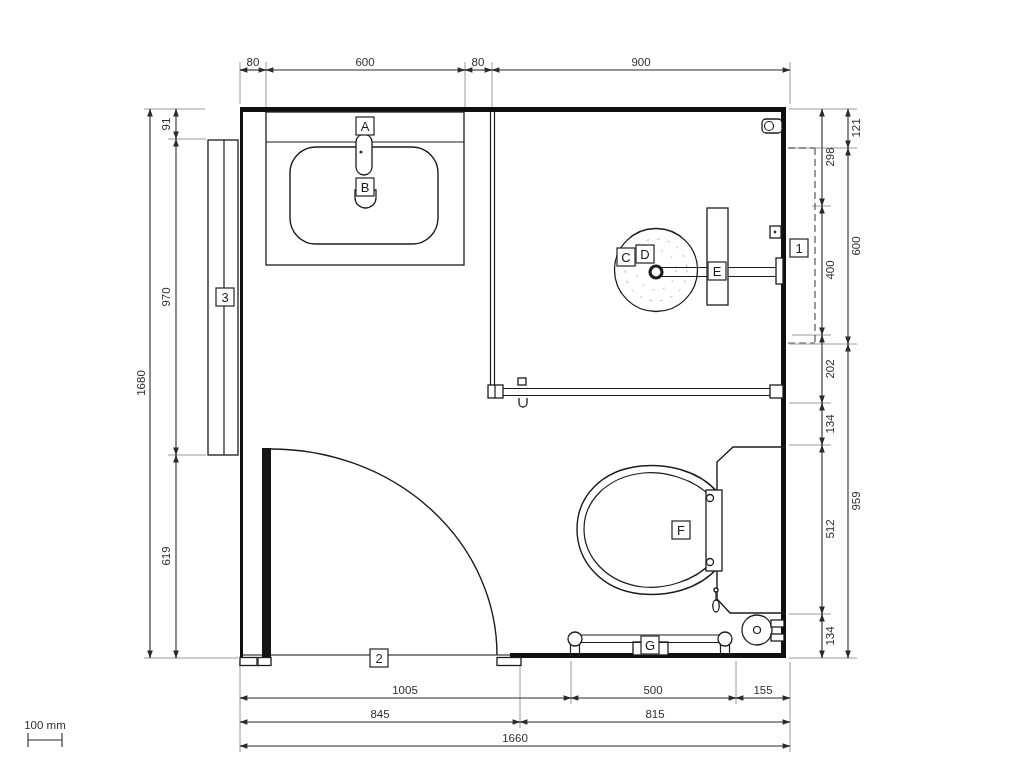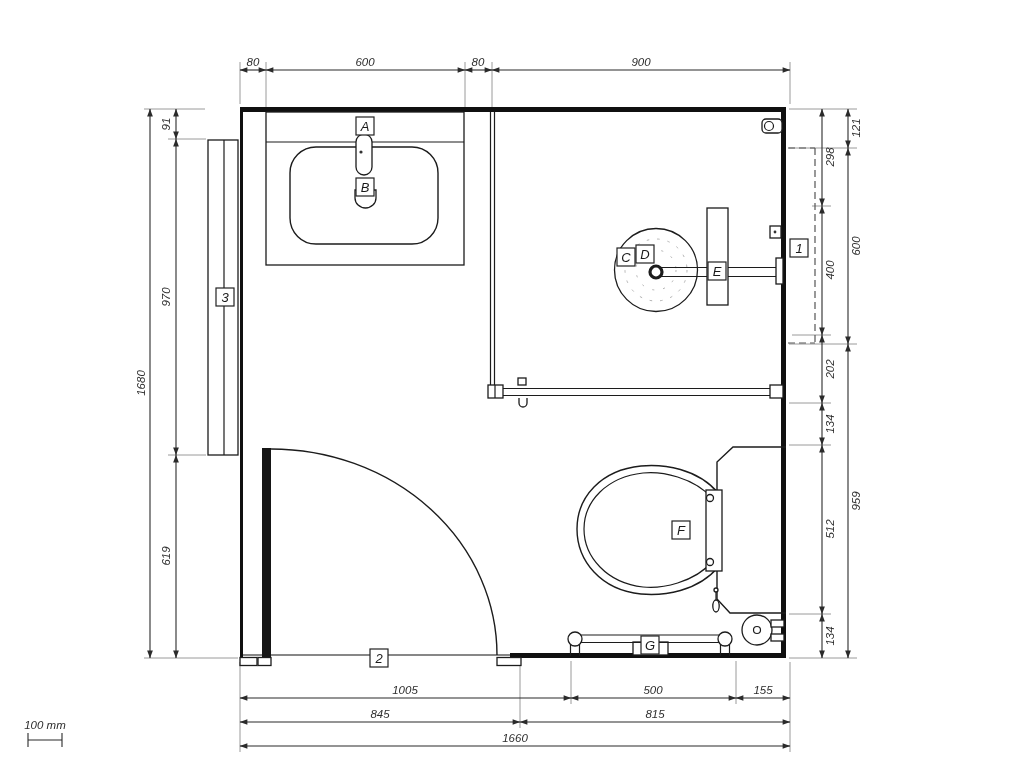--- a/index.html
+++ b/index.html
@@ -1,17 +1,17 @@
 <!DOCTYPE html>
 <html><head>
 <meta charset="utf-8">
 <style>
   html,body{margin:0;padding:0;background:#fff;}
   .stage{position:relative;width:1024px;height:768px;background:#fff;overflow:hidden;
-         font-family:"Liberation Sans", sans-serif;font-style:italic;}
+         font-family:"Liberation Sans", sans-serif;}
   svg{display:block;}
   .ext{stroke:#9a9a9a;stroke-width:1;fill:none;}
   .dim{stroke:#2b2b2b;stroke-width:1.1;fill:none;}
   .dash{stroke:#555;stroke-width:1.2;fill:none;stroke-dasharray:7 4;}
   .f{stroke:#1c1c1c;stroke-width:1.4;fill:none;}
   .ff{stroke:#1c1c1c;stroke-width:1.3;fill:#fff;}
   .fl{stroke:#1c1c1c;stroke-width:1.2;fill:none;}
   .tex{stroke:#b3b3b3;stroke-width:1;fill:none;}
   .w{stroke:#101010;fill:none;}
   .dtxt{font-size:11.5px;fill:#2e2e2e;}

